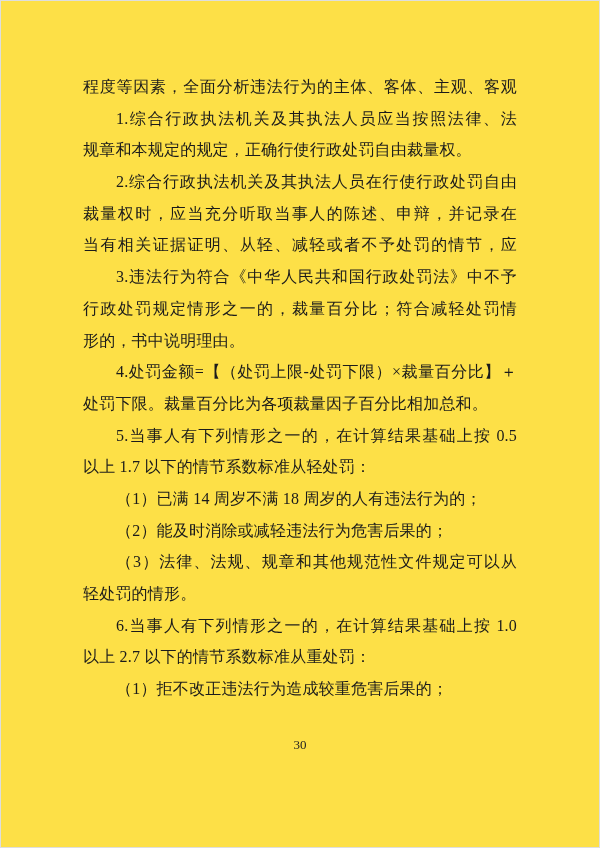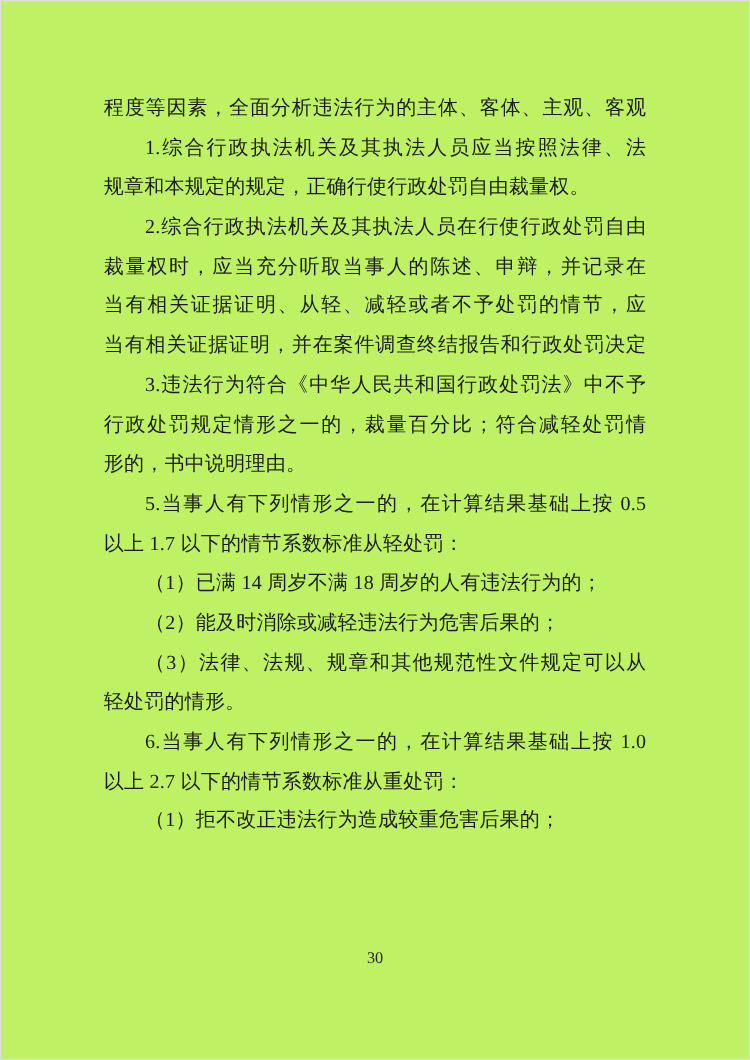--- a/index.html
+++ b/index.html
@@ -4,21 +4,21 @@
 <style>
   html, body {
     margin: 0;
     padding: 0;
     background: #ffffff;
   }
   .page {
     position: relative;
     width: 600px;
     height: 848px;
-    background: #bef264;
+    background: #fde047;
     box-shadow: inset 0 0 0 1px #dedede;
     overflow: hidden;
     font-family: "Liberation Serif", "DejaVu Serif", serif;
     color: #1b1b1b;
   }
   .content {
     position: absolute;
     left: 83px;
     top: 71px;
     width: 434px;
@@ -44,21 +44,21 @@
   .l {
     text-align: left;
   }
   
   .i {
     text-indent: 33px;
   }
   .page-number {
     position: absolute;
     left: 0;
-    top: 757px;
+    top: 736px;
     width: 600px;
     text-align: center;
     font-size: 13px;
     line-height: 18px;
     color: #222222;
     font-family: "Liberation Serif", "DejaVu Serif", serif;
   }
 </style>
 </head>
 <body>
@@ -72,29 +72,32 @@
 
     <div class="para">
       <span class="ln j i">1.综合行政执法机关及其执法人员应当按照法律、法规、</span>
       <span class="ln l">规章和本规定的规定，正确行使行政处罚自由裁量权。</span>
     </div>
 
     <div class="para">
       <span class="ln j i">2.综合行政执法机关及其执法人员在行使行政处罚自由</span>
       <span class="ln j">裁量权时，应当充分听取当事人的陈述、申辩，并记录在案。</span>
       <span class="ln j">当有相关证据证明、从轻、减轻或者不予处罚的情节，应</span>
-      <span class="ln j">当有相关证据证明，并在案件调查终结报告和行政处罚决定</span>
     </div>
 
     <div class="para">
       <span class="ln j i">3.违法行为符合《中华人民共和国行政处罚法》中不予</span>
       <span class="ln j">行政处罚规定情形之一的，裁量百分比；符合减轻处罚情</span>
       <span class="ln l">形的，书中说明理由。</span>
     </div>
 
+    <div class="para">
+      <span class="ln j i">4.处罚金额=【（处罚上限-处罚下限）×裁量百分比】＋</span>
+      <span class="ln l">处罚下限。裁量百分比为各项裁量因子百分比相加总和。</span>
+    </div>
 
     <div class="para">
       <span class="ln j i">5.当事人有下列情形之一的，在计算结果基础上按 0.5</span>
       <span class="ln l">以上 1.7 以下的情节系数标准从轻处罚：</span>
     </div>
 
     <div class="para">
       <span class="ln l i">（1）已满 14 周岁不满 18 周岁的人有违法行为的；</span>
     </div>
 

